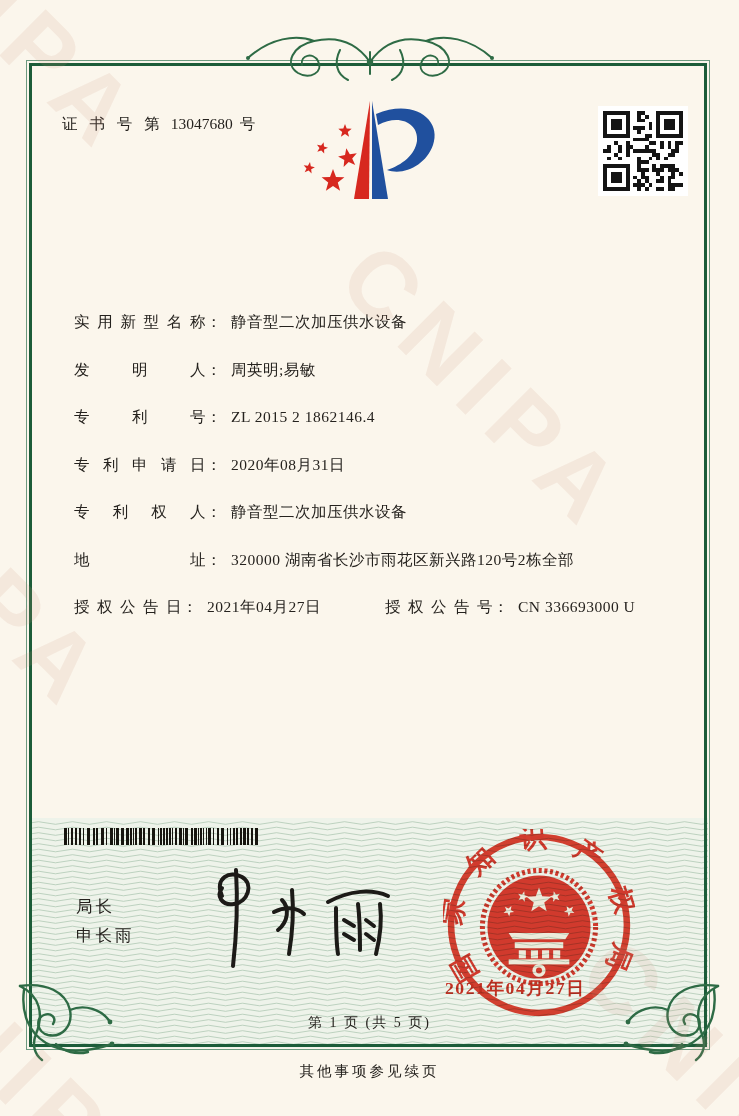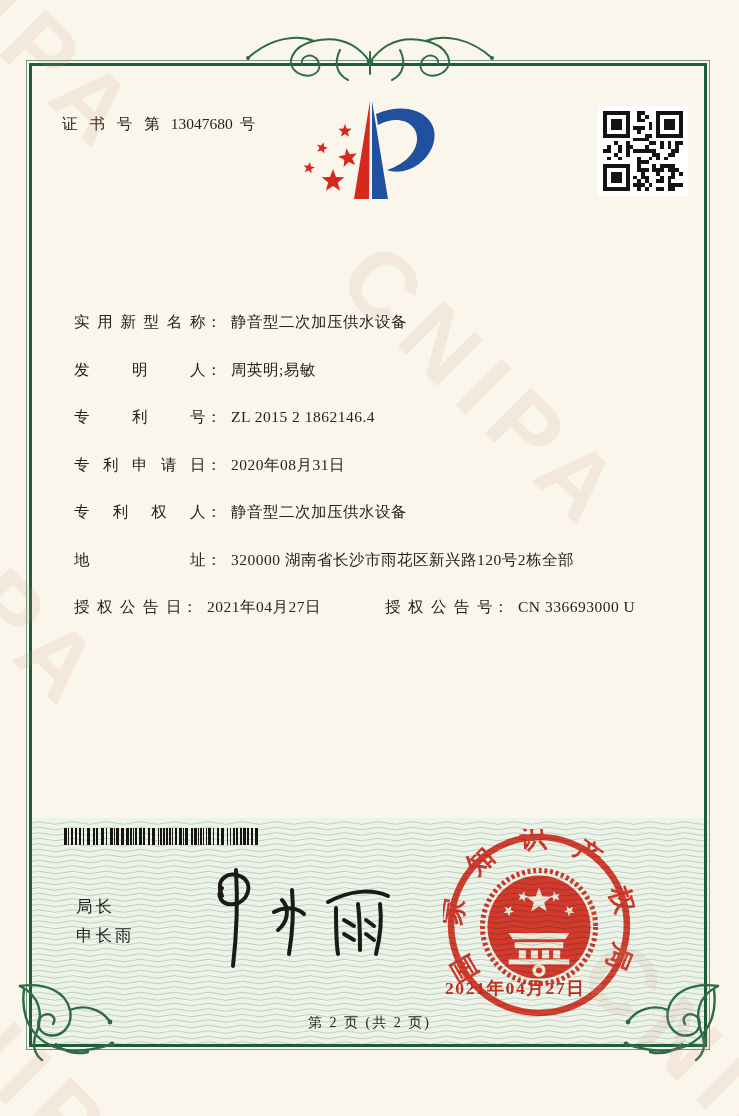--- a/index.html
+++ b/index.html
@@ -465,15 +465,16 @@
       <rect x="-8" y="23" width="7" height="8" fill="#fdf6ee"></rect>
       <rect x="3" y="23" width="7" height="8" fill="#fdf6ee"></rect>
       <rect x="14" y="23" width="7" height="8" fill="#fdf6ee"></rect>
       <rect x="-30" y="32" width="60" height="5" fill="#fdf6ee"></rect>
       <circle cy="43" r="6.5" fill="#fdf6ee"></circle>
       <circle cy="43" r="3" fill="#df3528"></circle>
     </g>
     <text x="2" y="163" font-size="17.5" font-weight="700" fill="#cf2a1c" letter-spacing="1.5">2021年04月27日</text>
   </svg>
 
-  <div class="pagefoot">第 2 页 (共 2 页)</div>
+  <div class="pagefoot">第 1 页 (共 5 页)</div>
+  <div class="note">其他事项参见续页</div>
 
 </div>
 
 </body></html>

